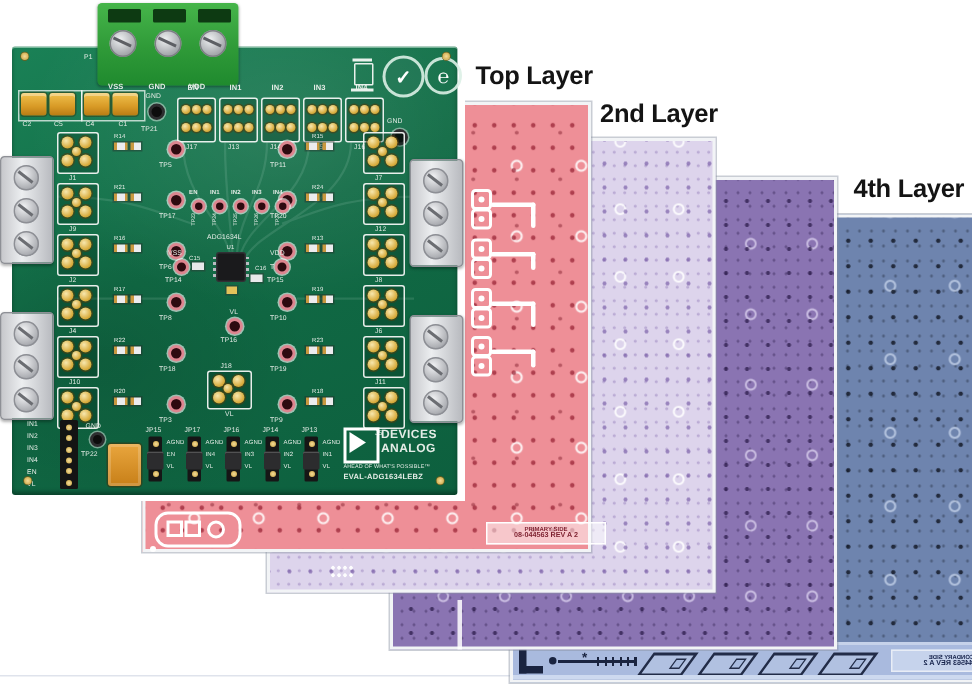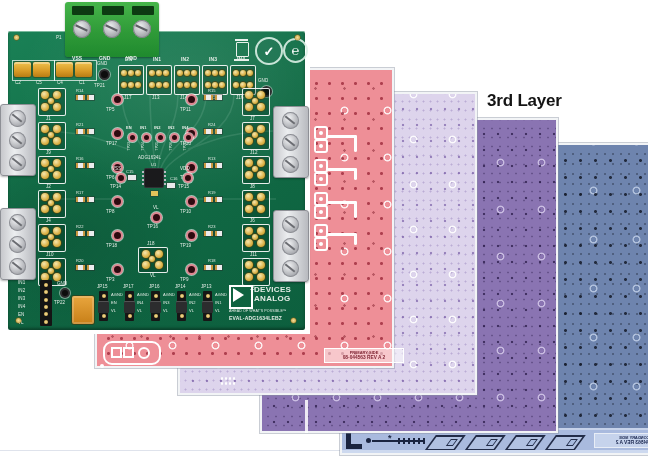--- a/index.html
+++ b/index.html
@@ -584,14 +584,16 @@
       <div class="ss" style="left:254px;top:286px;font-size:8px;font-weight:bold;letter-spacing:.3px;">DEVICES</div>
       <div class="ss" style="left:254px;top:295px;font-size:8px;font-weight:bold;letter-spacing:.3px;">ANALOG</div>
       <div class="ss" style="left:229px;top:310px;font-size:3.6px;">AHEAD OF WHAT'S POSSIBLE™</div>
       <div class="ss" style="left:229px;top:316px;font-size:5px;font-weight:bold;letter-spacing:.2px;">EVAL-ADG1634LEBZ</div>
       <span class="golddot" style="left:14px;top:35px;width:5px;height:5px;"></span>
       <span class="golddot" style="left:295px;top:35px;width:5px;height:5px;"></span>
       <span class="golddot" style="left:16px;top:318px;width:5px;height:5px;"></span>
       <span class="golddot" style="left:291px;top:318px;width:5px;height:5px;"></span>
     </div>
 
-  <div class="lyr-label" style="left:487px;top:91px;">3rd Layer</div>
+  <div class="lyr-label" style="left:317px;top:41px;">Top Layer</div>
+  <div class="lyr-label" style="left:400px;top:66px;">2nd Layer</div>
+  <div class="lyr-label" style="left:569px;top:116px;">4th Layer</div>
 </div>
 
 </body></html>

